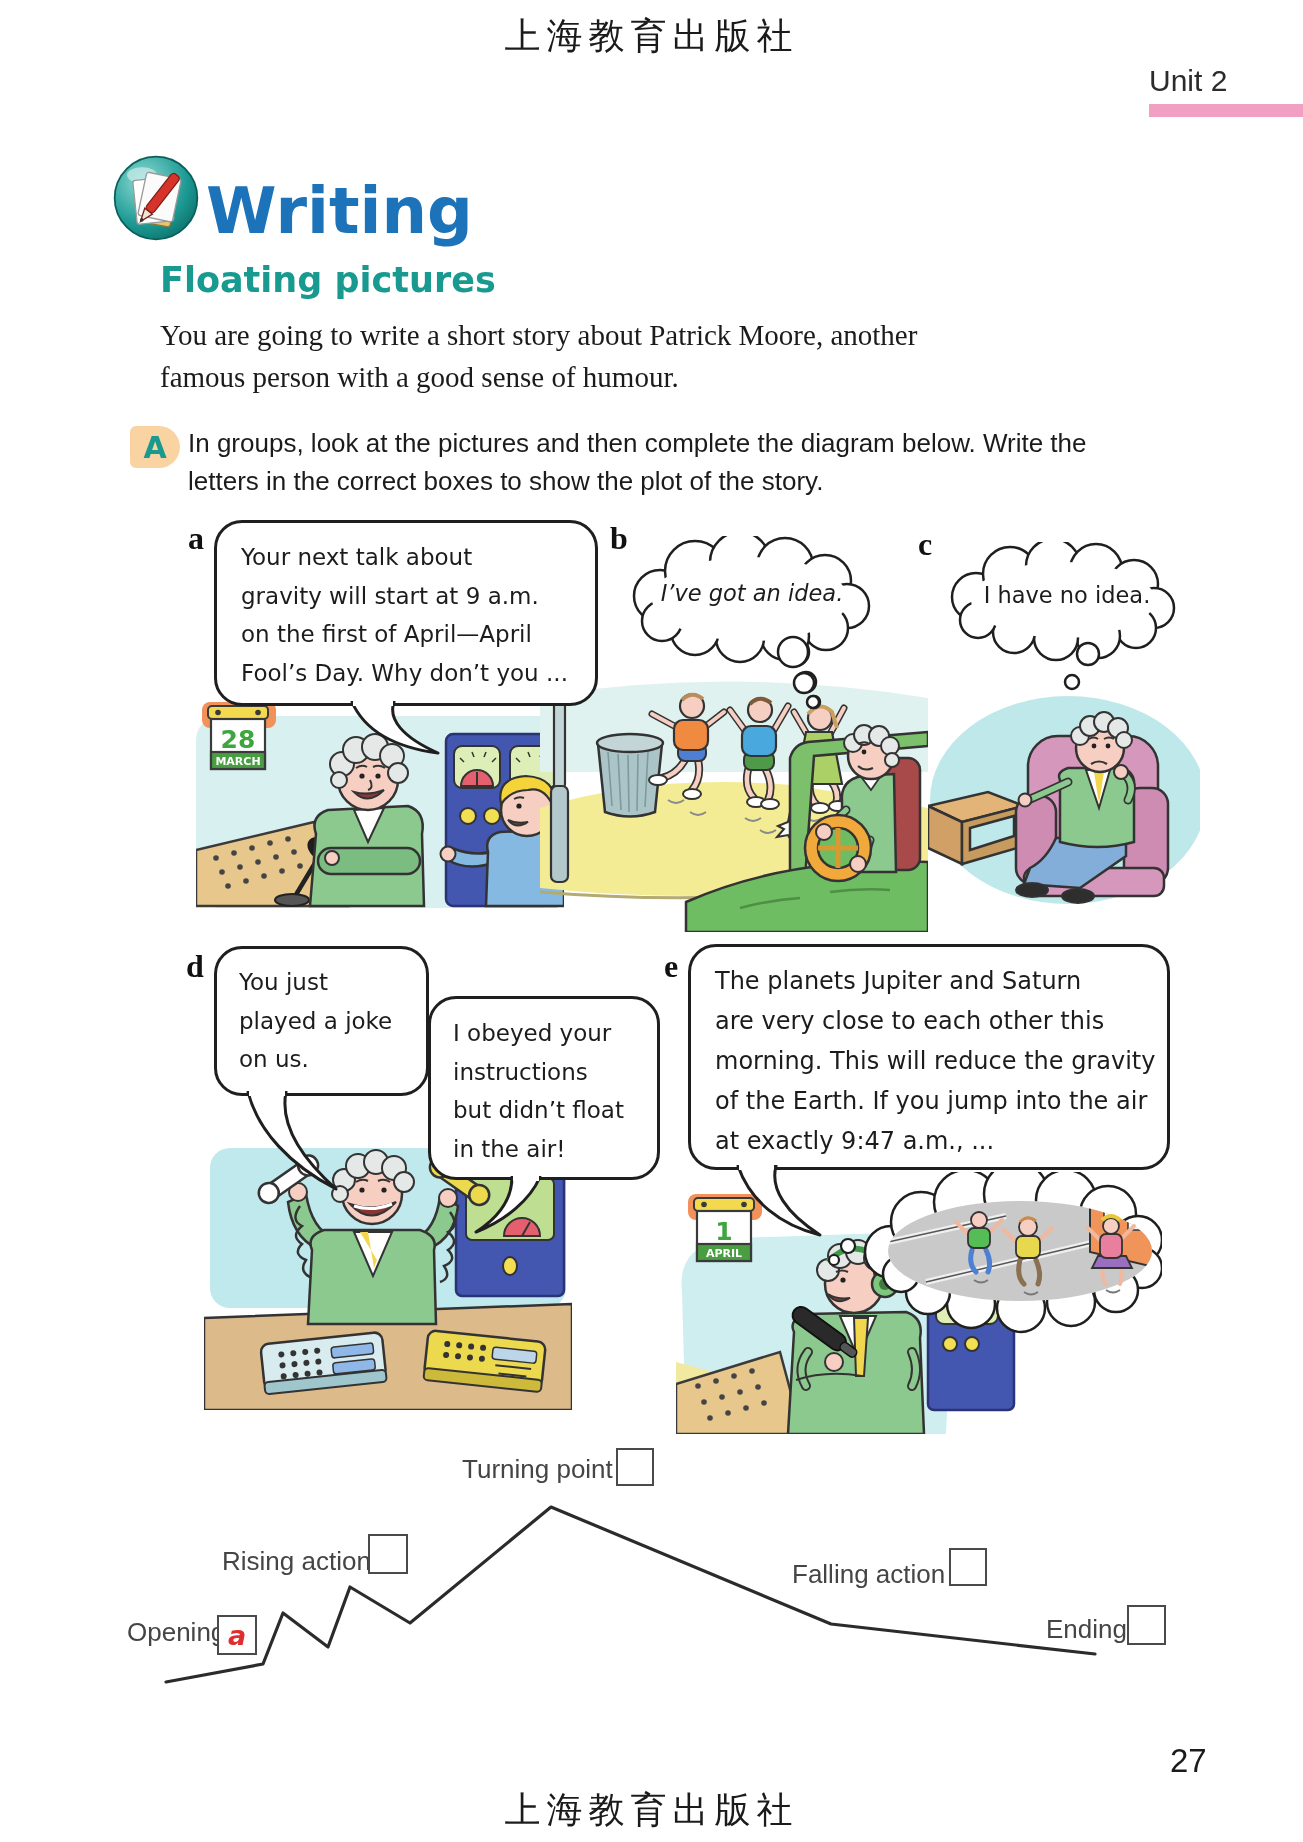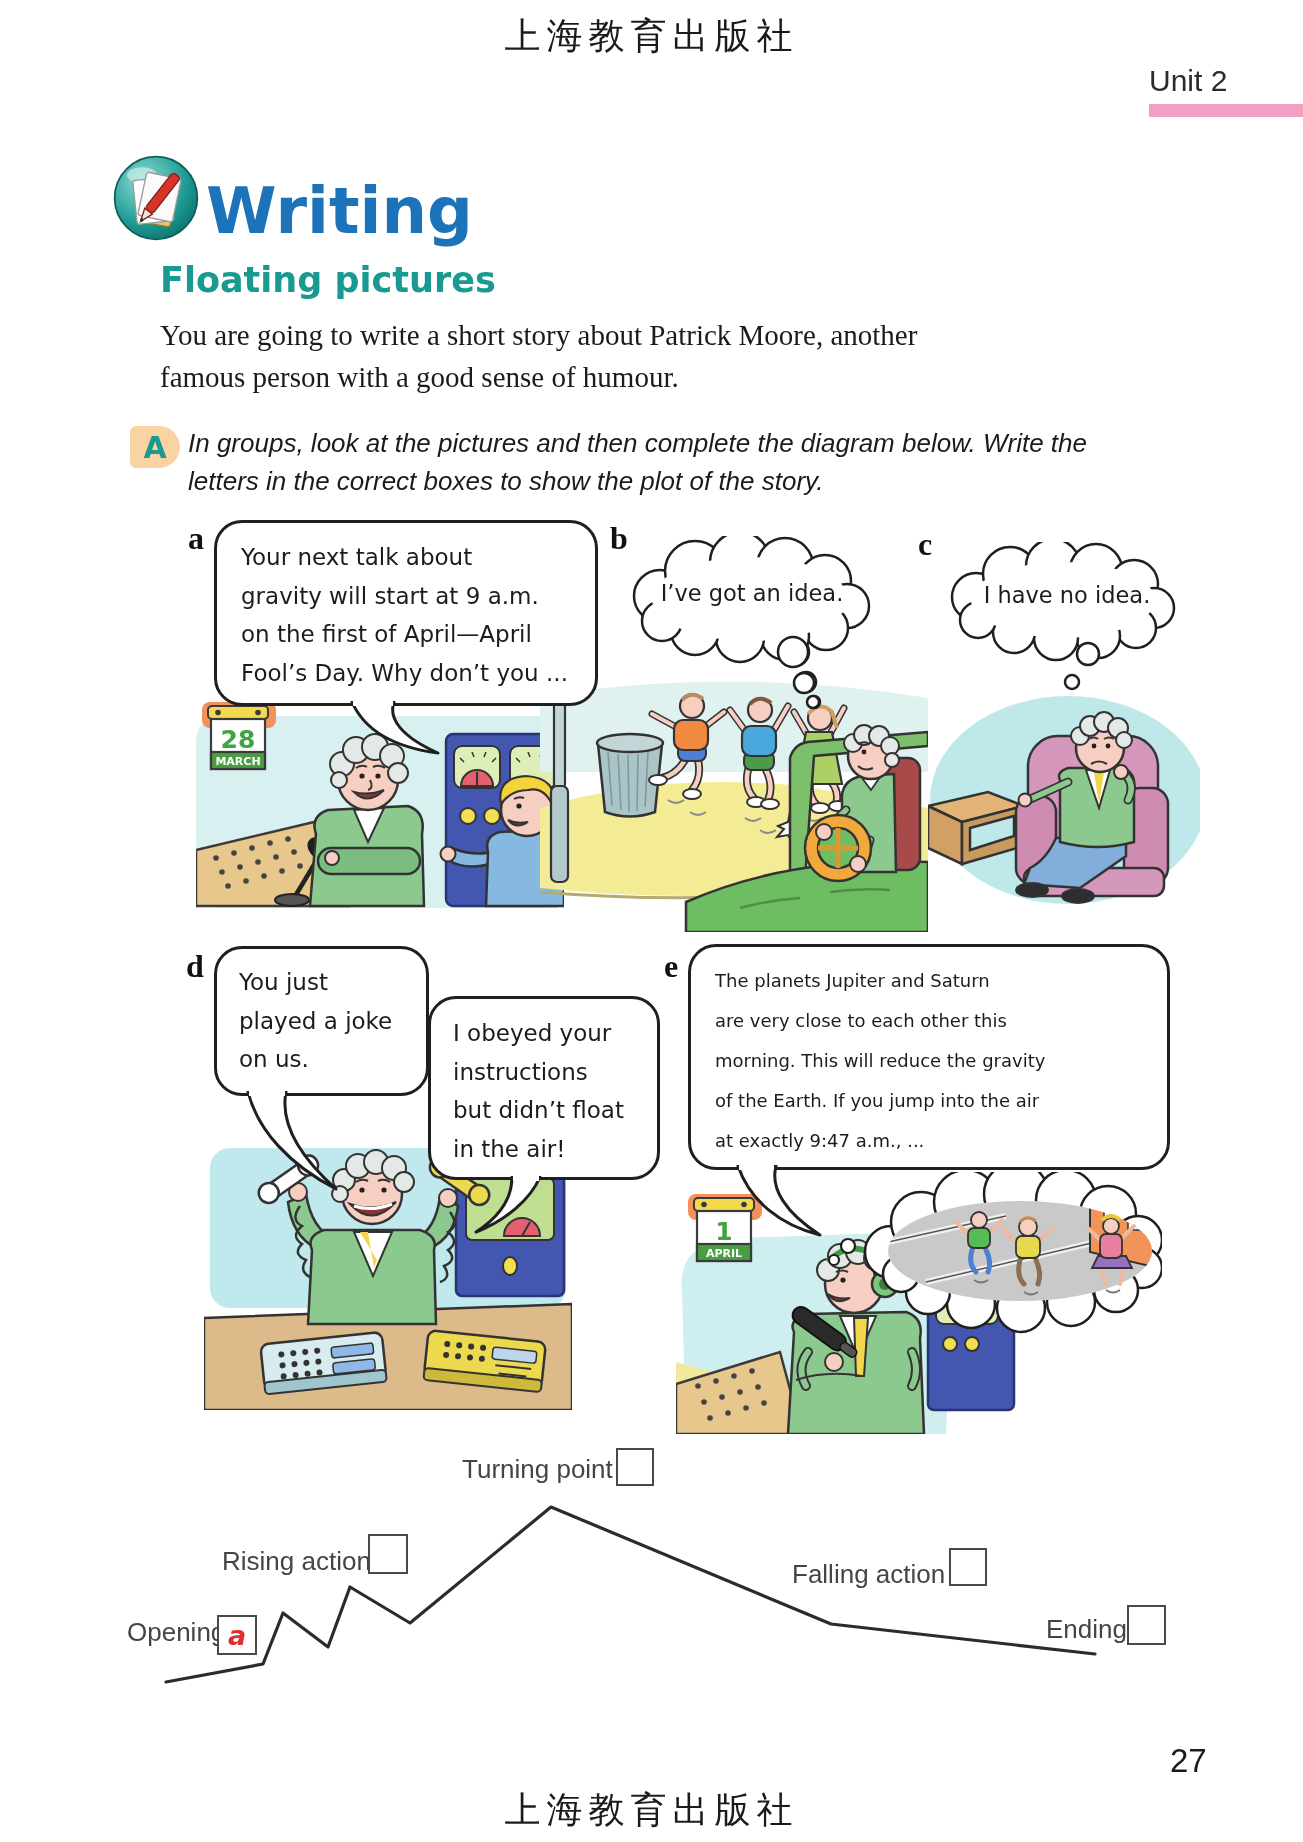--- a/index.html
+++ b/index.html
@@ -18,41 +18,41 @@
   #writing-icon{left:112px;top:154px;width:88px;height:88px;}
   #writing-title{left:206px;top:174px;font-family:"DejaVu Sans",sans-serif;font-weight:bold;
                  font-size:64px;color:#1c73b9;}
   #subtitle{left:160px;top:260px;font-family:"DejaVu Sans",sans-serif;font-weight:bold;
             font-size:35px;color:#189a90;}
   #intro{left:160px;top:314px;font-family:"Liberation Serif","DejaVu Serif",serif;
          font-size:29px;line-height:42px;color:#1b1b1b;}
   #task-badge{left:130px;top:426px;width:50px;height:42px;background:#f9d3a2;
               border-radius:6px 21px 21px 6px;display:flex;align-items:center;justify-content:center;
               font-family:"DejaVu Sans",sans-serif;font-weight:bold;font-size:30px;color:#1a9a8f;}
-  #task-text{left:188px;top:424px;font-style:italic;font-size:26px;line-height:38px;color:#1b1b1b;}
+  #task-text{left:188px;top:424px;font-size:26px;line-height:38px;color:#1b1b1b;}
 
   .pic-label{position:absolute;font-family:"Liberation Serif","DejaVu Serif",serif;
              font-weight:bold;font-size:32px;color:#111;z-index:6;}
   #label-a{left:188px;top:520px;} #label-b{left:610px;top:520px;} #label-c{left:918px;top:526px;}
   #label-d{left:186px;top:948px;} #label-e{left:664px;top:948px;}
 
   .bubble{position:absolute;background:#fff;border:3px solid #1f1f1f;border-radius:28px;
           font-family:"DejaVu Sans",sans-serif;color:#1c1c1c;z-index:4;box-sizing:border-box;}
   .bubble .ln{white-space:nowrap;}
   #bubble-a{left:214px;top:520px;width:384px;height:186px;padding:15px 0 0 24px;font-size:23px;line-height:38.5px;}
   #bubble-d1{left:214px;top:946px;width:215px;height:150px;padding:14px 0 0 22px;font-size:23px;line-height:38.5px;}
   #bubble-d2{left:428px;top:996px;width:232px;height:184px;padding:15px 0 0 22px;font-size:23px;line-height:38.5px;}
-  #bubble-e{left:688px;top:944px;width:482px;height:226px;padding:14px 0 0 24px;font-size:18px;line-height:40px;border-radius:28px;}
+  #bubble-e{left:688px;top:944px;width:482px;height:226px;padding:14px 0 0 24px;font-size:24px;line-height:40px;border-radius:28px;}
 
   .cloud{position:absolute;z-index:3;}
   #cloud-b{left:620px;top:536px;}
   #cloud-c{left:938px;top:542px;}
   .cloud-text{position:absolute;z-index:5;font-family:"DejaVu Sans",sans-serif;color:#1c1c1c;
               text-align:center;font-size:22.5px;}
-  #cloud-b-text{left:642px;top:580px;width:220px;}
+  #cloud-b-text{left:642px;top:580px;width:220px;font-style:italic;}
   #cloud-c-text{left:962px;top:582px;width:210px;}
 
   .tail{position:absolute;z-index:5;}
   #tail-a{left:344px;top:701px;} #tail-d1{left:240px;top:1091px;}
   #tail-d2{left:468px;top:1176px;} #tail-e{left:728px;top:1165px;}
 
   .scene{position:absolute;z-index:1;}
   #scene-a{left:196px;top:700px;} #scene-b{left:540px;top:640px;} #scene-c{left:928px;top:688px;}
   #scene-d{left:204px;top:1148px;} #scene-e{left:676px;top:1172px;}
 

